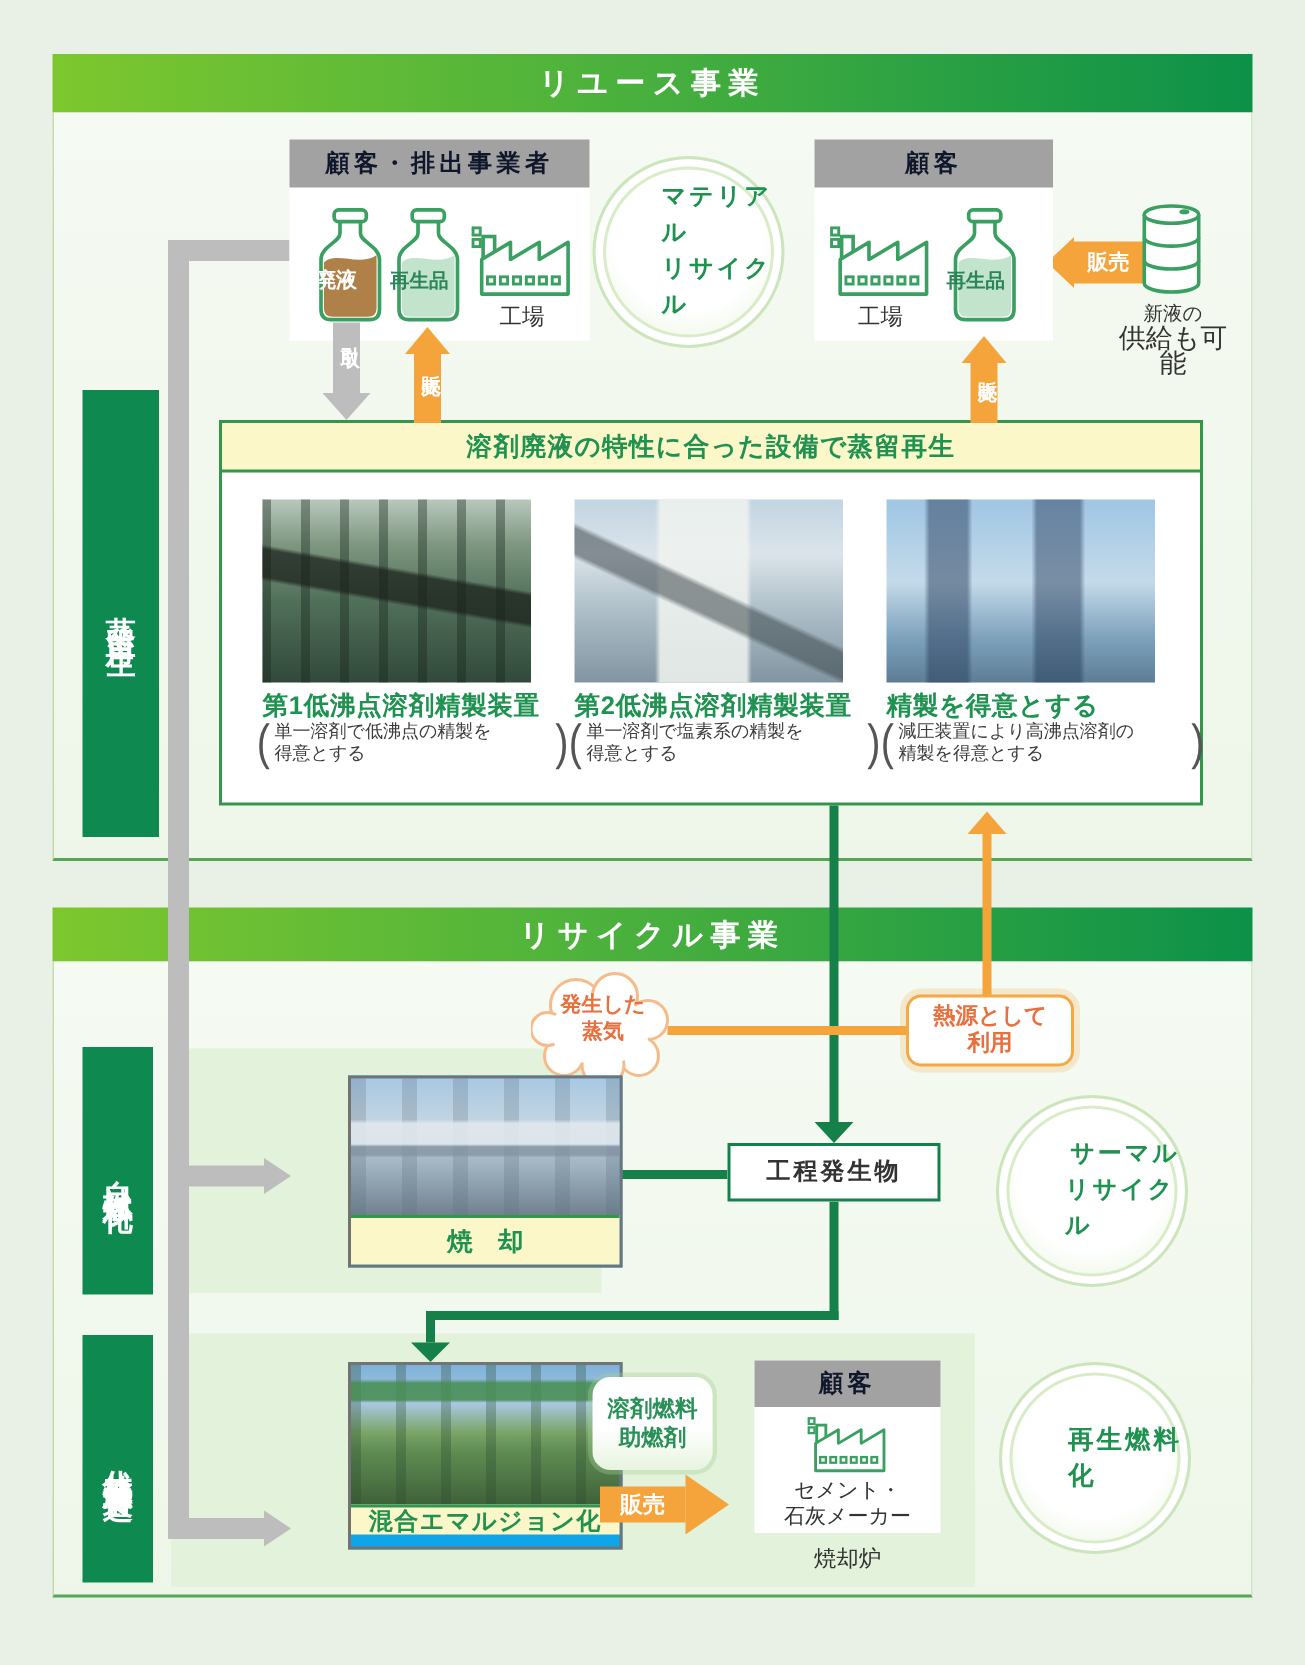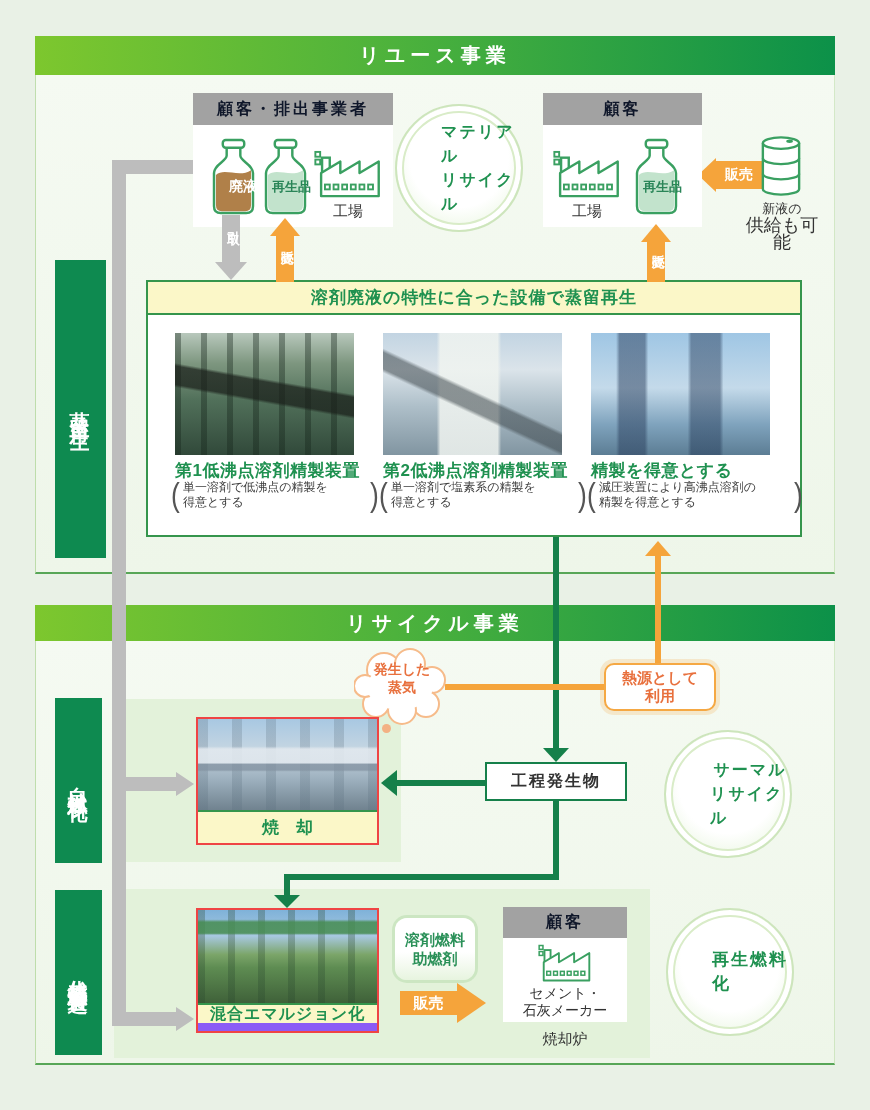--- a/index.html
+++ b/index.html
@@ -43,21 +43,21 @@
   .ring span{color:#1f9150;font-size:16px;font-weight:bold;letter-spacing:2px;line-height:24px;margin-left:44px;}
   
   .gray-line{position:absolute;background:#bdbdbd;z-index:5;}
   .green-line{position:absolute;background:#15804a;z-index:5;}
   .orange-line{position:absolute;background:#f5a43b;z-index:5;}
   .tri{position:absolute;width:0;height:0;z-index:5;}
   
   .varrow-label{position:absolute;writing-mode:vertical-rl;color:#fff;font-size:13px;font-weight:bold;
         letter-spacing:2px;z-index:7;}
   
-  .photo-unit{position:absolute;border:2px solid #ef4444;box-sizing:border-box;background:#8b5cf6;z-index:6;}
+  .photo-unit{position:absolute;border:2px solid #737373;box-sizing:border-box;background:#0ea5e9;z-index:6;margin-left:36px;}
   .photo-unit .pu-img{width:100%;}
   .photo-unit .pu-label{width:100%;background:#fbf7c8;border-top:2px solid #35954c;box-sizing:border-box;
         display:flex;align-items:center;justify-content:center;}
   .photo-unit .pu-label span{color:#1f9150;font-weight:bold;}
   
   #process-box{position:absolute;left:485px;top:762px;width:142px;height:39px;background:#fff;
         border:2px solid #15804a;box-sizing:border-box;display:flex;align-items:center;justify-content:center;z-index:6;font-weight:bold;}
   #process-box span{font-size:16px;color:#333;letter-spacing:2px;}
   #heat-box{position:absolute;left:604px;top:663px;width:112px;height:48px;background:#fff;
         border:2px solid #f5a843;border-radius:10px;box-sizing:border-box;
@@ -70,21 +70,21 @@
         align-items:center;justify-content:center;z-index:6;}
   #solvent-box span{color:#2a9058;font-size:15px;font-weight:bold;line-height:19px;}
   
   .sell-body{position:absolute;background:#f5a43b;display:flex;align-items:center;justify-content:center;z-index:6;}
   .sell-body span{color:#fff;font-weight:bold;}
   
   #steam-cloud{position:absolute;left:354px;top:646px;width:96px;height:82px;z-index:6;}
   #steam-text{position:absolute;left:354px;top:660px;width:96px;text-align:center;z-index:7;}
   #steam-text span{display:block;color:#e8703d;font-size:14px;font-weight:bold;line-height:18px;}
   .small-label{color:#333;}
-  .bottle-label{position:absolute;z-index:7;text-align:right;}
+  .bottle-label{position:absolute;z-index:7;text-align:left;}
   
   .ph1{background:linear-gradient(10deg,transparent 44%,rgba(25,30,25,.72) 46% 58%,transparent 60%),
        repeating-linear-gradient(90deg,rgba(20,35,25,.38) 0 6px,transparent 6px 26px),
        linear-gradient(180deg,#b8c8bc 0%,#7d967f 25%,#51705a 55%,#31493a 100%);}
   .ph2{background:linear-gradient(25deg,transparent 40%,rgba(60,70,75,.55) 42% 50%,transparent 52%),
        linear-gradient(90deg,transparent 30%,rgba(240,244,240,.85) 32% 64%,transparent 66%),
        linear-gradient(180deg,#c2d4e2 0%,#dbe4ea 30%,#aebfc9 60%,#8195a1 100%);}
   .ph3{background:linear-gradient(90deg,transparent 14%,rgba(40,60,90,.5) 16% 30%,transparent 32% 54%,rgba(30,50,80,.45) 56% 72%,transparent 74%),
        linear-gradient(180deg,#9fc6e4 0%,#c4daea 45%,#7fa3bd 75%,#5c7d94 100%);}
   .ph4{background:linear-gradient(180deg,transparent 30%,rgba(225,232,238,.9) 33% 48%,rgba(130,145,160,.75) 50% 56%,transparent 58%),

